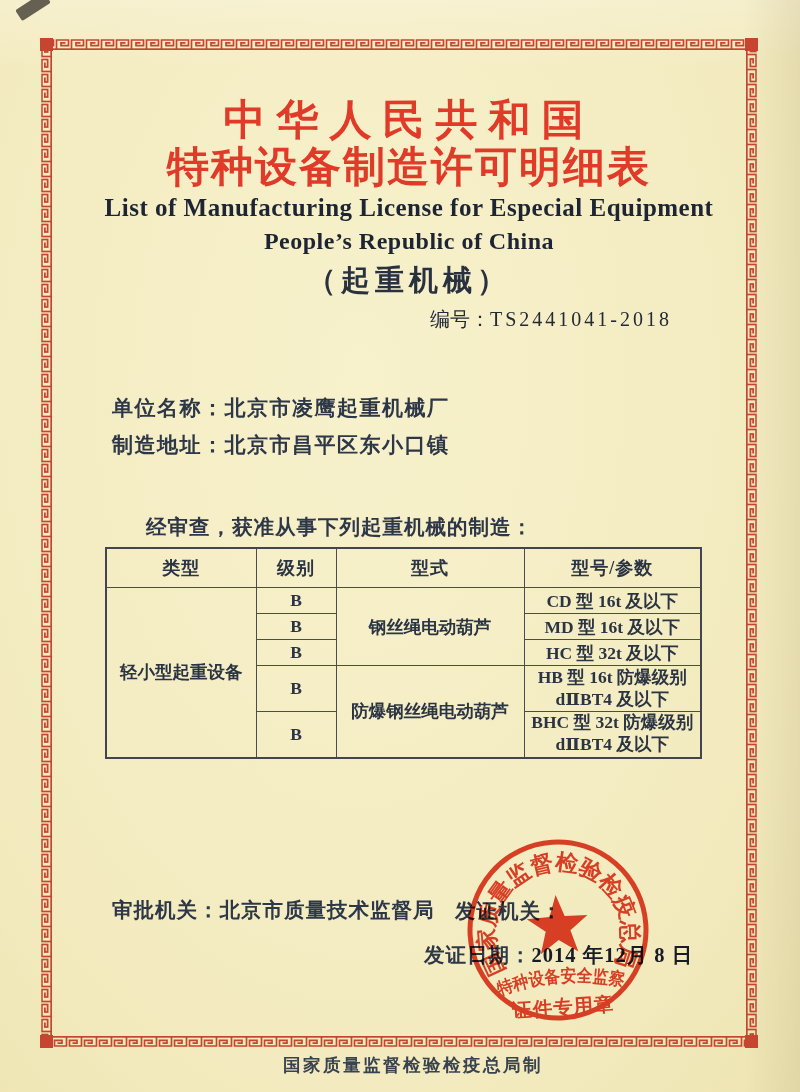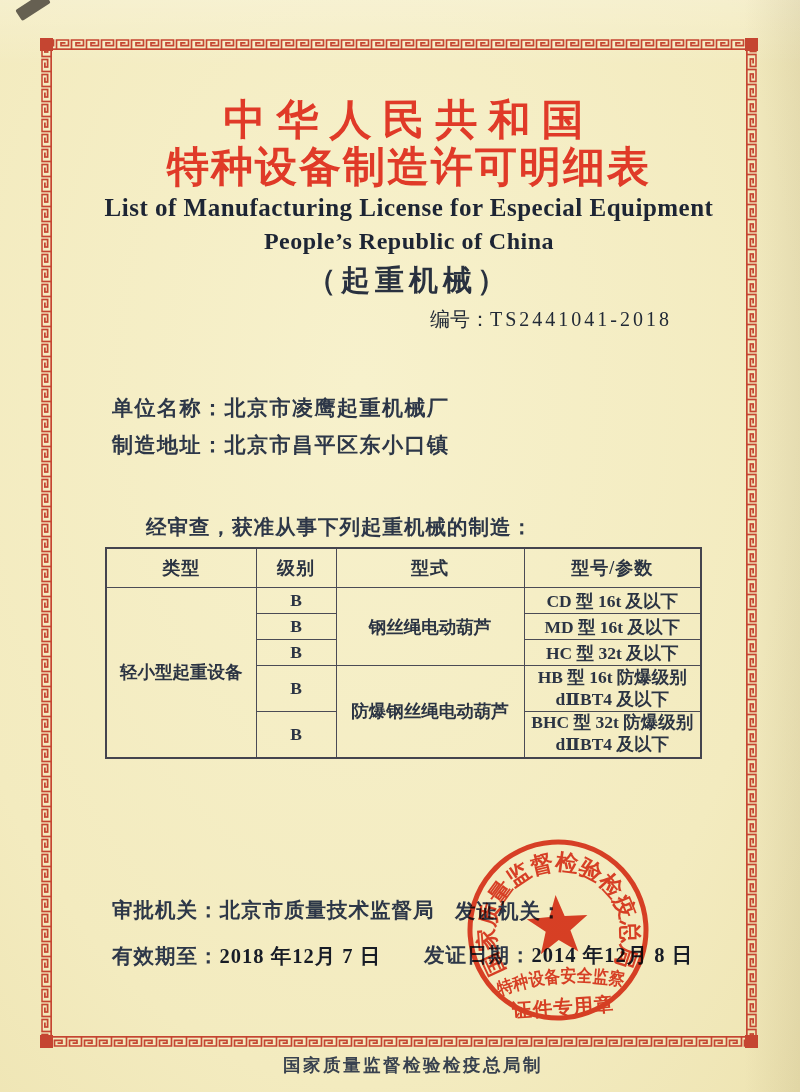--- a/index.html
+++ b/index.html
@@ -171,23 +171,20 @@
         <span>BHC 型 32t 防爆级别</span>
         <span>dⅡBT4 及以下</span>
       </td>
     </tr>
   </tbody>
     </table>
 
   <div id="approve-line" class="abs foot-line">
     <span>审批机关：</span><span>北京市质量技术监督局</span>
   </div>
-  <div id="valid-line" class="abs foot-line">
-    <span>有效期至：</span><span class="date-val">2018 年12月 7 日</span>
-  </div>
   <div id="issue-org-line" class="abs foot-line">
     <span>发证机关：</span>
   </div>
   <div id="issue-date-line" class="abs foot-line">
     <span>发证日期：</span><span class="date-val">2014 年12月 8 日</span>
   </div>
 
   <svg id="seal-svg" class="abs" width="270" height="235" viewBox="0 0 270 235">
     <g transform="rotate(-4 135 115)" fill="#df3520" stroke="none">
       <circle cx="135" cy="115" r="88" fill="none" stroke="#df3520" stroke-width="5"></circle>

